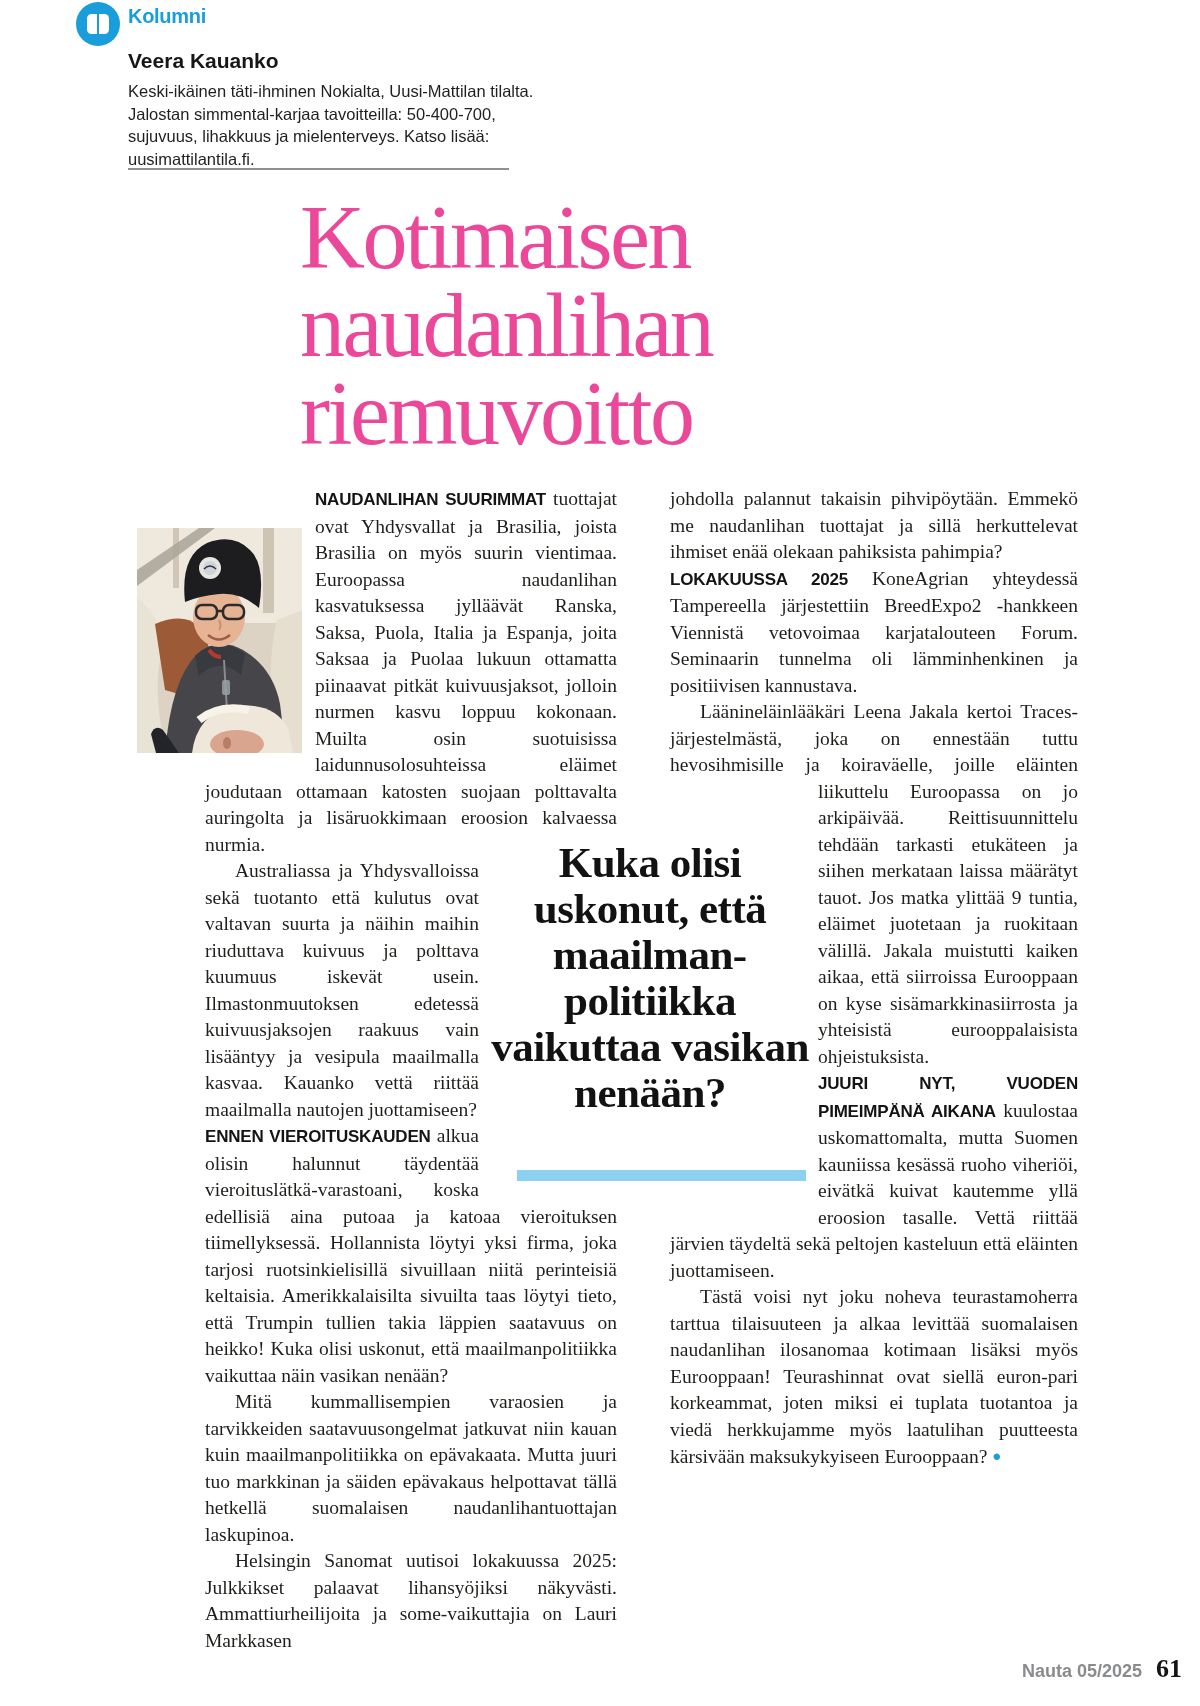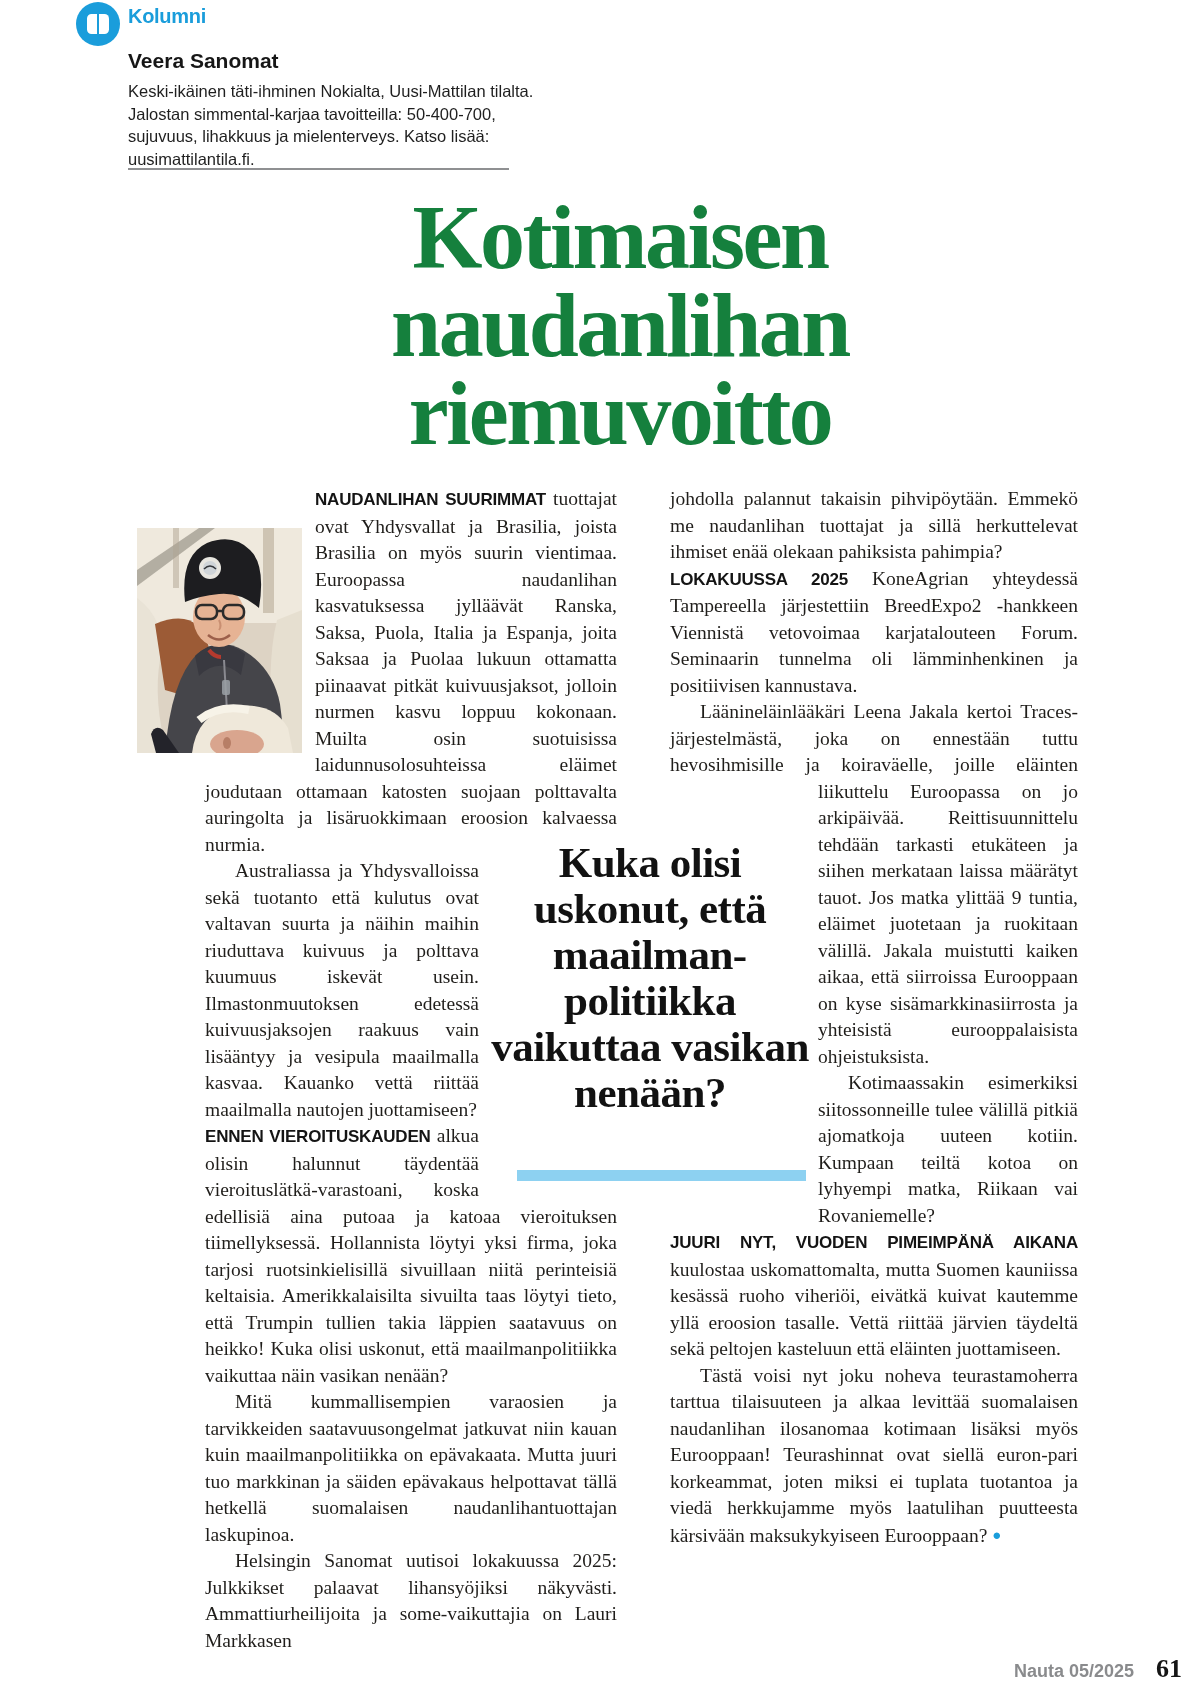--- a/index.html
+++ b/index.html
@@ -24,22 +24,22 @@
   }
   .author-bio {
     position:absolute; left:128px; top:80px; width:408px;
     font-family:"Liberation Sans", sans-serif; font-size:16.5px;
     line-height:22.5px; color:#1f1f1f;
   }
   .divider { position:absolute; left:128px; top:168px; width:381px; height:2px; background:#8f9092; }
   
   .article-title {
     position:absolute; left:300px; top:194px; width:640px;
-    text-align:center; font-weight:bold; font-size:90px; line-height:88px;
-    letter-spacing:-2.5px; color:#15803d;
+    text-align:left; font-weight:normal; font-size:90px; line-height:88px;
+    letter-spacing:-2.5px; color:#ec4899;
   }
   
   .photo { position:absolute; left:137px; top:528px; width:165px; height:225px; overflow:hidden; }
   .photo svg { display:block; }
   
   .col {
     position:absolute; top:486px; text-align:justify;
     font-size:19.5px; line-height:26.5px; color:#201e1b;
     hyphens:none; -webkit-hyphens:none;
   }
@@ -60,42 +60,42 @@
     position:absolute; left:480px; top:840px; width:340px;
     text-align:center; font-weight:bold; font-size:43px; line-height:46px;
     letter-spacing:-0.5px; color:#121212;
   }
   .quote-bar { position:absolute; left:517px; top:1170px; width:289px; height:11px; }
   
   .end-mark { font-size:15px; vertical-align:2px; }
   
   .footer {
     position:absolute; right:18px; top:1654px;
-    display:flex; align-items:baseline; gap:22px;
+    display:flex; align-items:baseline; gap:14px;
     font-family:"Liberation Sans", sans-serif;
     justify-content:flex-end;
   }
   .footer-magazine { font-weight:bold; font-size:18px; }
   .footer-page { font-weight:bold; font-size:26px; color:#151515;font-family:Liberation Serif, serif; }
 </style>
 </head>
 <body>
 
 <div class="page">
 
   <span class="kicker-icon" style="color: rgb(26, 157, 219);">
     <svg width="44" height="44" viewBox="0 0 44 44" aria-hidden="true">
       <circle cx="22" cy="22" r="22" fill="currentColor"></circle>
       <path d="M21 12 h-5.5 a4.5 4.5 0 0 0 -4.5 4.5 v11 a4.5 4.5 0 0 0 4.5 4.5 H21 Z" fill="#ffffff"></path>
       <path d="M23 12 h5.5 a4.5 4.5 0 0 1 4.5 4.5 v11 a4.5 4.5 0 0 1 -4.5 4.5 H23 Z" fill="#ffffff"></path>
     </svg>
   </span>
   <span class="kicker-label" style="color: rgb(26, 157, 219);">Kolumni</span>
 
-  <div class="author-name">Veera Sanomat</div>
+  <div class="author-name">Veera Kauanko</div>
   <div class="author-bio">Keski-ikäinen täti-ihminen Nokialta, Uusi-Mattilan tilalta. Jalostan simmental-karjaa tavoitteilla: 50-400-700, sujuvuus, lihakkuus ja mielenterveys. Katso lisää: uusimattilantila.fi.</div>
   <div class="divider"></div>
 
   <h1 class="article-title" style="margin:0; position:absolute;">Kotimaisen naudanlihan riemuvoitto</h1>
 
   <div class="photo">
     <svg width="165" height="225" viewBox="0 0 165 225" aria-hidden="true">
       <rect width="165" height="225" fill="#ddd3c4"></rect>
       <rect x="0" y="0" width="165" height="95" fill="#efe9dd"></rect>
       <path d="M0,42 L62,0 L78,0 L0,58 Z" fill="#6b655c" opacity="0.45"></path>
@@ -150,23 +150,20 @@
   <div class="col col2">
     <p>
       <span>johdolla palannut takaisin pihvipöytään. Emmekö me naudanlihan tuottajat ja sillä herkuttelevat ihmiset enää olekaan pahiksista pahimpia?</span>
     </p>
     <p class="gap">
       <span class="lead">LOKAKUUSSA 2025</span><span> KoneAgrian yhteydessä Tampereella järjestettiin BreedExpo2 -hankkeen Viennistä vetovoimaa karjatalouteen Forum. Seminaarin tunnelma oli lämminhenkinen ja positiivisen kannustava.</span>
     </p>
     <p class="indent">
       <span>Läänineläinlääkäri Leena Jakala kertoi Traces-järjestelmästä, joka on ennestään tuttu hevosihmisille ja koiraväelle, joille eläinten liikuttelu </span><span class="quote-spacer-left"></span><span>Euroopassa on jo arkipäivää. Reittisuunnittelu tehdään tarkasti etukäteen ja siihen merkataan laissa määrätyt tauot. Jos matka ylittää 9 tuntia, eläimet juotetaan ja ruokitaan välillä. Jakala muistutti kaiken aikaa, että siirroissa Eurooppaan on kyse sisämarkkinasiirrosta ja yhteisistä eurooppalaisista ohjeistuksista.</span>
     </p>
-    <p class="indent">
-      <span>Kotimaassakin esimerkiksi siitossonneille tulee välillä pitkiä ajomatkoja uuteen kotiin. Kumpaan teiltä kotoa on lyhyempi matka, Riikaan vai Rovaniemelle?</span>
-    </p>
     <p class="gap">
       <span class="lead">JUURI NYT, VUODEN PIMEIMPÄNÄ AIKANA</span><span> kuulostaa uskomattomalta, mutta Suomen kauniissa kesässä ruoho viheriöi, eivätkä kuivat kautemme yllä eroosion tasalle. Vettä riittää järvien täydeltä sekä peltojen kasteluun että eläinten juottamiseen.</span>
     </p>
     <p class="indent">
       <span>Tästä voisi nyt joku noheva teurastamoherra tarttua tilaisuuteen ja alkaa levittää suomalaisen naudanlihan ilosanomaa kotimaan lisäksi myös Eurooppaan! Teurashinnat ovat siellä euron-pari korkeammat, joten miksi ei tuplata tuotantoa ja viedä herkkujamme myös laatulihan puutteesta kärsivään maksukykyiseen Eurooppaan? </span><span class="end-mark" style="color: rgb(26, 157, 219);">●</span>
     </p>
   </div>
 
   <div class="pull-quote">Kuka olisi uskonut, että maailman­politiikka vaikuttaa vasikan nenään?</div>
   <div class="quote-bar" style="background-color: rgb(141, 209, 241);"></div>

